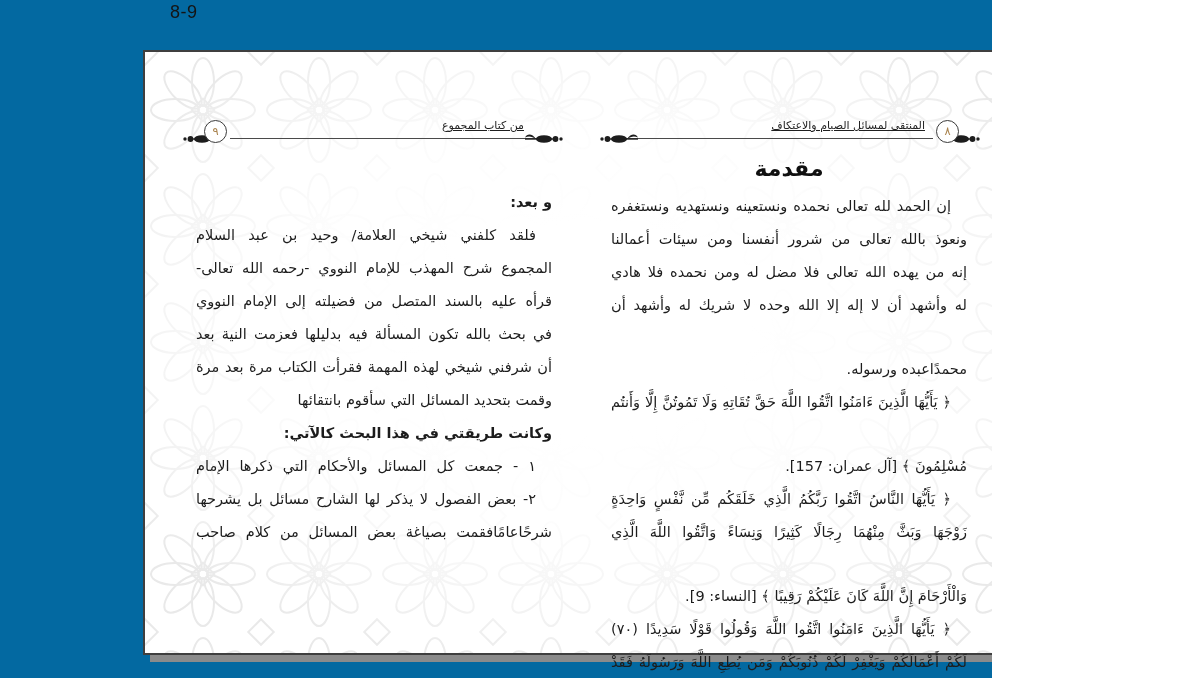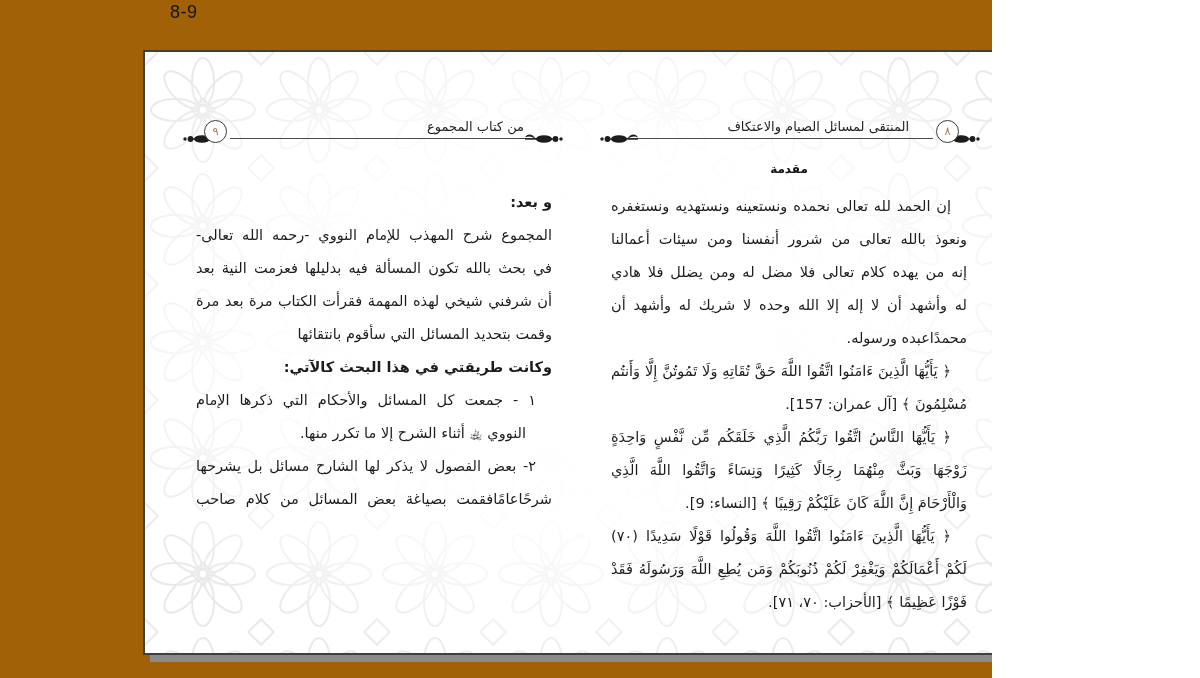--- a/index.html
+++ b/index.html
@@ -1,56 +1,56 @@
 <!DOCTYPE html>
 <html lang="ar" style="--numcol: #a9834e;"><head>
 <meta charset="utf-8">
 <style>
   html,body { margin:0; padding:0; background:#ffffff; }
-  .stage { position:relative; width:992px; height:678px; background:#a16207; overflow:hidden;
+  .stage { position:relative; width:992px; height:678px; background:#0369a1; overflow:hidden;
            font-family:"DejaVu Sans", sans-serif; }
   .spread-label { position:absolute; left:170px; top:2px; font-family:"Liberation Sans", sans-serif;
                   font-size:18px; color:#141414; letter-spacing:.5px; }
   .book { position:absolute; left:143px; top:50px; width:878px; height:601px; background:#fff;
           border:2px solid #3f3f3f; box-shadow:7px 7px 0 #8b8b8b; }
   .bgpat { position:absolute; left:0; top:0; z-index:0; }
   .bgfade { position:absolute; inset:0; z-index:1;
             background: radial-gradient(ellipse 62% 58% at 50% 46%,
               rgba(255,255,255,1) 30%, rgba(255,255,255,.9) 56%,
               rgba(255,255,255,.5) 84%, rgba(255,255,255,.12) 100%); }
   .pg { position:absolute; top:60px; width:356px; z-index:2; direction:rtl; }
   .pg-right { right:56px; }
   .pg-left  { left:51px; }
 
   .hdr { position:relative; height:34px; }
   .rule { position:absolute; top:26px; border-top:1.5px solid #4a4a4a; }
   .pg-right .rule { left:4px; right:34px; }
   .pg-left  .rule { left:34px; right:4px; }
-  .hdr-title { position:absolute; top:7px; font-size:13px; color:#1f1f1f; white-space:nowrap; }
-  .pg-right .hdr-title { right:58px; }
+  .hdr-title { position:absolute; top:7px; font-size:11px; color:#1f1f1f; white-space:nowrap;text-decoration:underline; }
+  .pg-right .hdr-title { right:42px; }
   .pg-left  .hdr-title { right:28px; }
   .pgnum { position:absolute; top:8px; width:21px; height:21px; border:1.2px solid #3a3a3a;
            border-radius:50%; background:#fff; color:var(--numcol,#a9834e); font-size:11.5px;
            line-height:21px; text-align:center; z-index:3; }
   .pg-right .pgnum { right:8px; }
   .pg-left  .pgnum { left:8px; }
   .orn { position:absolute; top:19px; width:40px; height:16px; }
   .pg-right .orn-outer { right:-14px; }
   .pg-right .orn-spine { left:-12px; transform:scaleX(-1); }
   .pg-left  .orn-outer { left:-14px; transform:scaleX(-1); }
   .pg-left  .orn-spine { right:-12px; }
 
-  .heading { margin:8px 0 0; text-align:center; font-size:12px; font-weight:bold;
+  .heading { margin:8px 0 0; text-align:center; font-size:22px; font-weight:bold;
              color:#101010; height:30px; line-height:30px; }
   .body { margin-top:6px; }
   .pg-left .body { margin-top:40px; }
 
   .line { height:33px; line-height:33px; font-size:14.5px; color:#1c1c1c; overflow:hidden; }
   .a-j { text-align:justify; text-align-last:justify; -moz-text-align-last:justify; }
-  .a-r { text-align:right; }
+  .a-r { text-align:right;margin-top:31px; }
   .a-c { }
   .ind  { padding-right:16px; }
   .hang { padding-right:26px; }
   .b { font-weight:bold; }
   .q { letter-spacing:.2px; }
 </style>
 </head>
 <body>
 
 <div class="stage">
@@ -105,21 +105,21 @@
               <circle cx="31.5" cy="8" r="2.9"></circle>
           <circle cx="37" cy="8" r="1.7"></circle>
               <path d="M12 8 C 8 2, 3 2.5, 1 6.5 C 5 4.5, 8 5.5, 12 8 Z"></path>
             </g>
         </svg>
       </div>
       <h2 class="heading">مقدمة</h2>
       <div class="body" id="right-lines">
           <div class="line a-j ind">إن الحمد لله تعالى نحمده ونستعينه ونستهديه ونستغفره</div>
           <div class="line a-j">ونعوذ بالله تعالى من شرور أنفسنا ومن سيئات أعمالنا</div>
-          <div class="line a-j">إنه من يهده كلام تعالى فلا مضل له ومن يضلل فلا هادي</div>
+          <div class="line a-j">إنه من يهده الله تعالى فلا مضل له ومن نحمده فلا هادي</div>
           <div class="line a-j">له وأشهد أن لا إله إلا الله وحده لا شريك له وأشهد أن</div>
           <div class="line a-r">محمدًاعبده ورسوله.</div>
           <div class="line a-j ind q">﴿ يَأَيُّهَا الَّذِينَ ءَامَنُوا اتَّقُوا اللَّهَ حَقَّ تُقَاتِهِ وَلَا تَمُوتُنَّ إِلَّا وَأَنتُم</div>
           <div class="line a-r q">مُسْلِمُونَ ﴾ [آل عمران: 157].</div>
           <div class="line a-j ind q">﴿ يَأَيُّهَا النَّاسُ اتَّقُوا رَبَّكُمُ الَّذِي خَلَقَكُم مِّن نَّفْسٍ وَاحِدَةٍ وَخَلَقَ مِنْهَا</div>
           <div class="line a-j q">زَوْجَهَا وَبَثَّ مِنْهُمَا رِجَالًا كَثِيرًا وَنِسَاءً وَاتَّقُوا اللَّهَ الَّذِي تَسَاءَلُونَ بِهِ</div>
           <div class="line a-r q">وَالْأَرْحَامَ إِنَّ اللَّهَ كَانَ عَلَيْكُمْ رَقِيبًا ﴾ [النساء: 9].</div>
           <div class="line a-j ind q">﴿ يَأَيُّهَا الَّذِينَ ءَامَنُوا اتَّقُوا اللَّهَ وَقُولُوا قَوْلًا سَدِيدًا (٧٠) يُصْلِحْ</div>
           <div class="line a-j q">لَكُمْ أَعْمَالَكُمْ وَيَغْفِرْ لَكُمْ ذُنُوبَكُمْ وَمَن يُطِعِ اللَّهَ وَرَسُولَهُ فَقَدْ فَازَ</div>
           <div class="line a-r q">فَوْزًا عَظِيمًا ﴾ [الأحزاب: ٧٠، ٧١].</div>
@@ -145,26 +145,27 @@
               <path d="M1 8 h32" stroke="#1d1d1d" stroke-width="1.4"></path>
           <ellipse cx="20" cy="8" rx="8" ry="3.8"></ellipse>
               <circle cx="31.5" cy="8" r="2.9"></circle>
           <circle cx="37" cy="8" r="1.7"></circle>
               <path d="M12 8 C 8 2, 3 2.5, 1 6.5 C 5 4.5, 8 5.5, 12 8 Z"></path>
             </g>
         </svg>
       </div>
       <div class="body" id="left-lines">
           <div class="line a-r b">و بعد:</div>
+          <div class="line a-j ind">فلقد كلفني شيخي العلامة/ وحيد بن عبد السلام</div>
           <div class="line a-j">المجموع شرح المهذب للإمام النووي -رحمه الله تعالى-</div>
+          <div class="line a-j">قرأه عليه بالسند المتصل من فضيلته إلى الإمام النووي</div>
           <div class="line a-j">في بحث بالله تكون المسألة فيه بدليلها فعزمت النية بعد</div>
           <div class="line a-j">أن شرفني شيخي لهذه المهمة فقرأت الكتاب مرة بعد مرة</div>
           <div class="line a-c">وقمت بتحديد المسائل التي سأقوم بانتقائها</div>
           <div class="line a-c b">وكانت طريقتي في هذا البحث كالآتي:</div>
           <div class="line a-j ind">١ - جمعت كل المسائل والأحكام التي ذكرها الإمام</div>
-          <div class="line a-r hang">النووي ﵀ أثناء الشرح إلا ما تكرر منها.</div>
           <div class="line a-j ind">٢- بعض الفصول لا يذكر لها الشارح مسائل بل يشرحها</div>
           <div class="line a-j">شرحًاعامًافقمت بصياغة بعض المسائل من كلام صاحب</div>
         </div>
     </section>
 
   </div>
 </div>
 
 </body></html>

